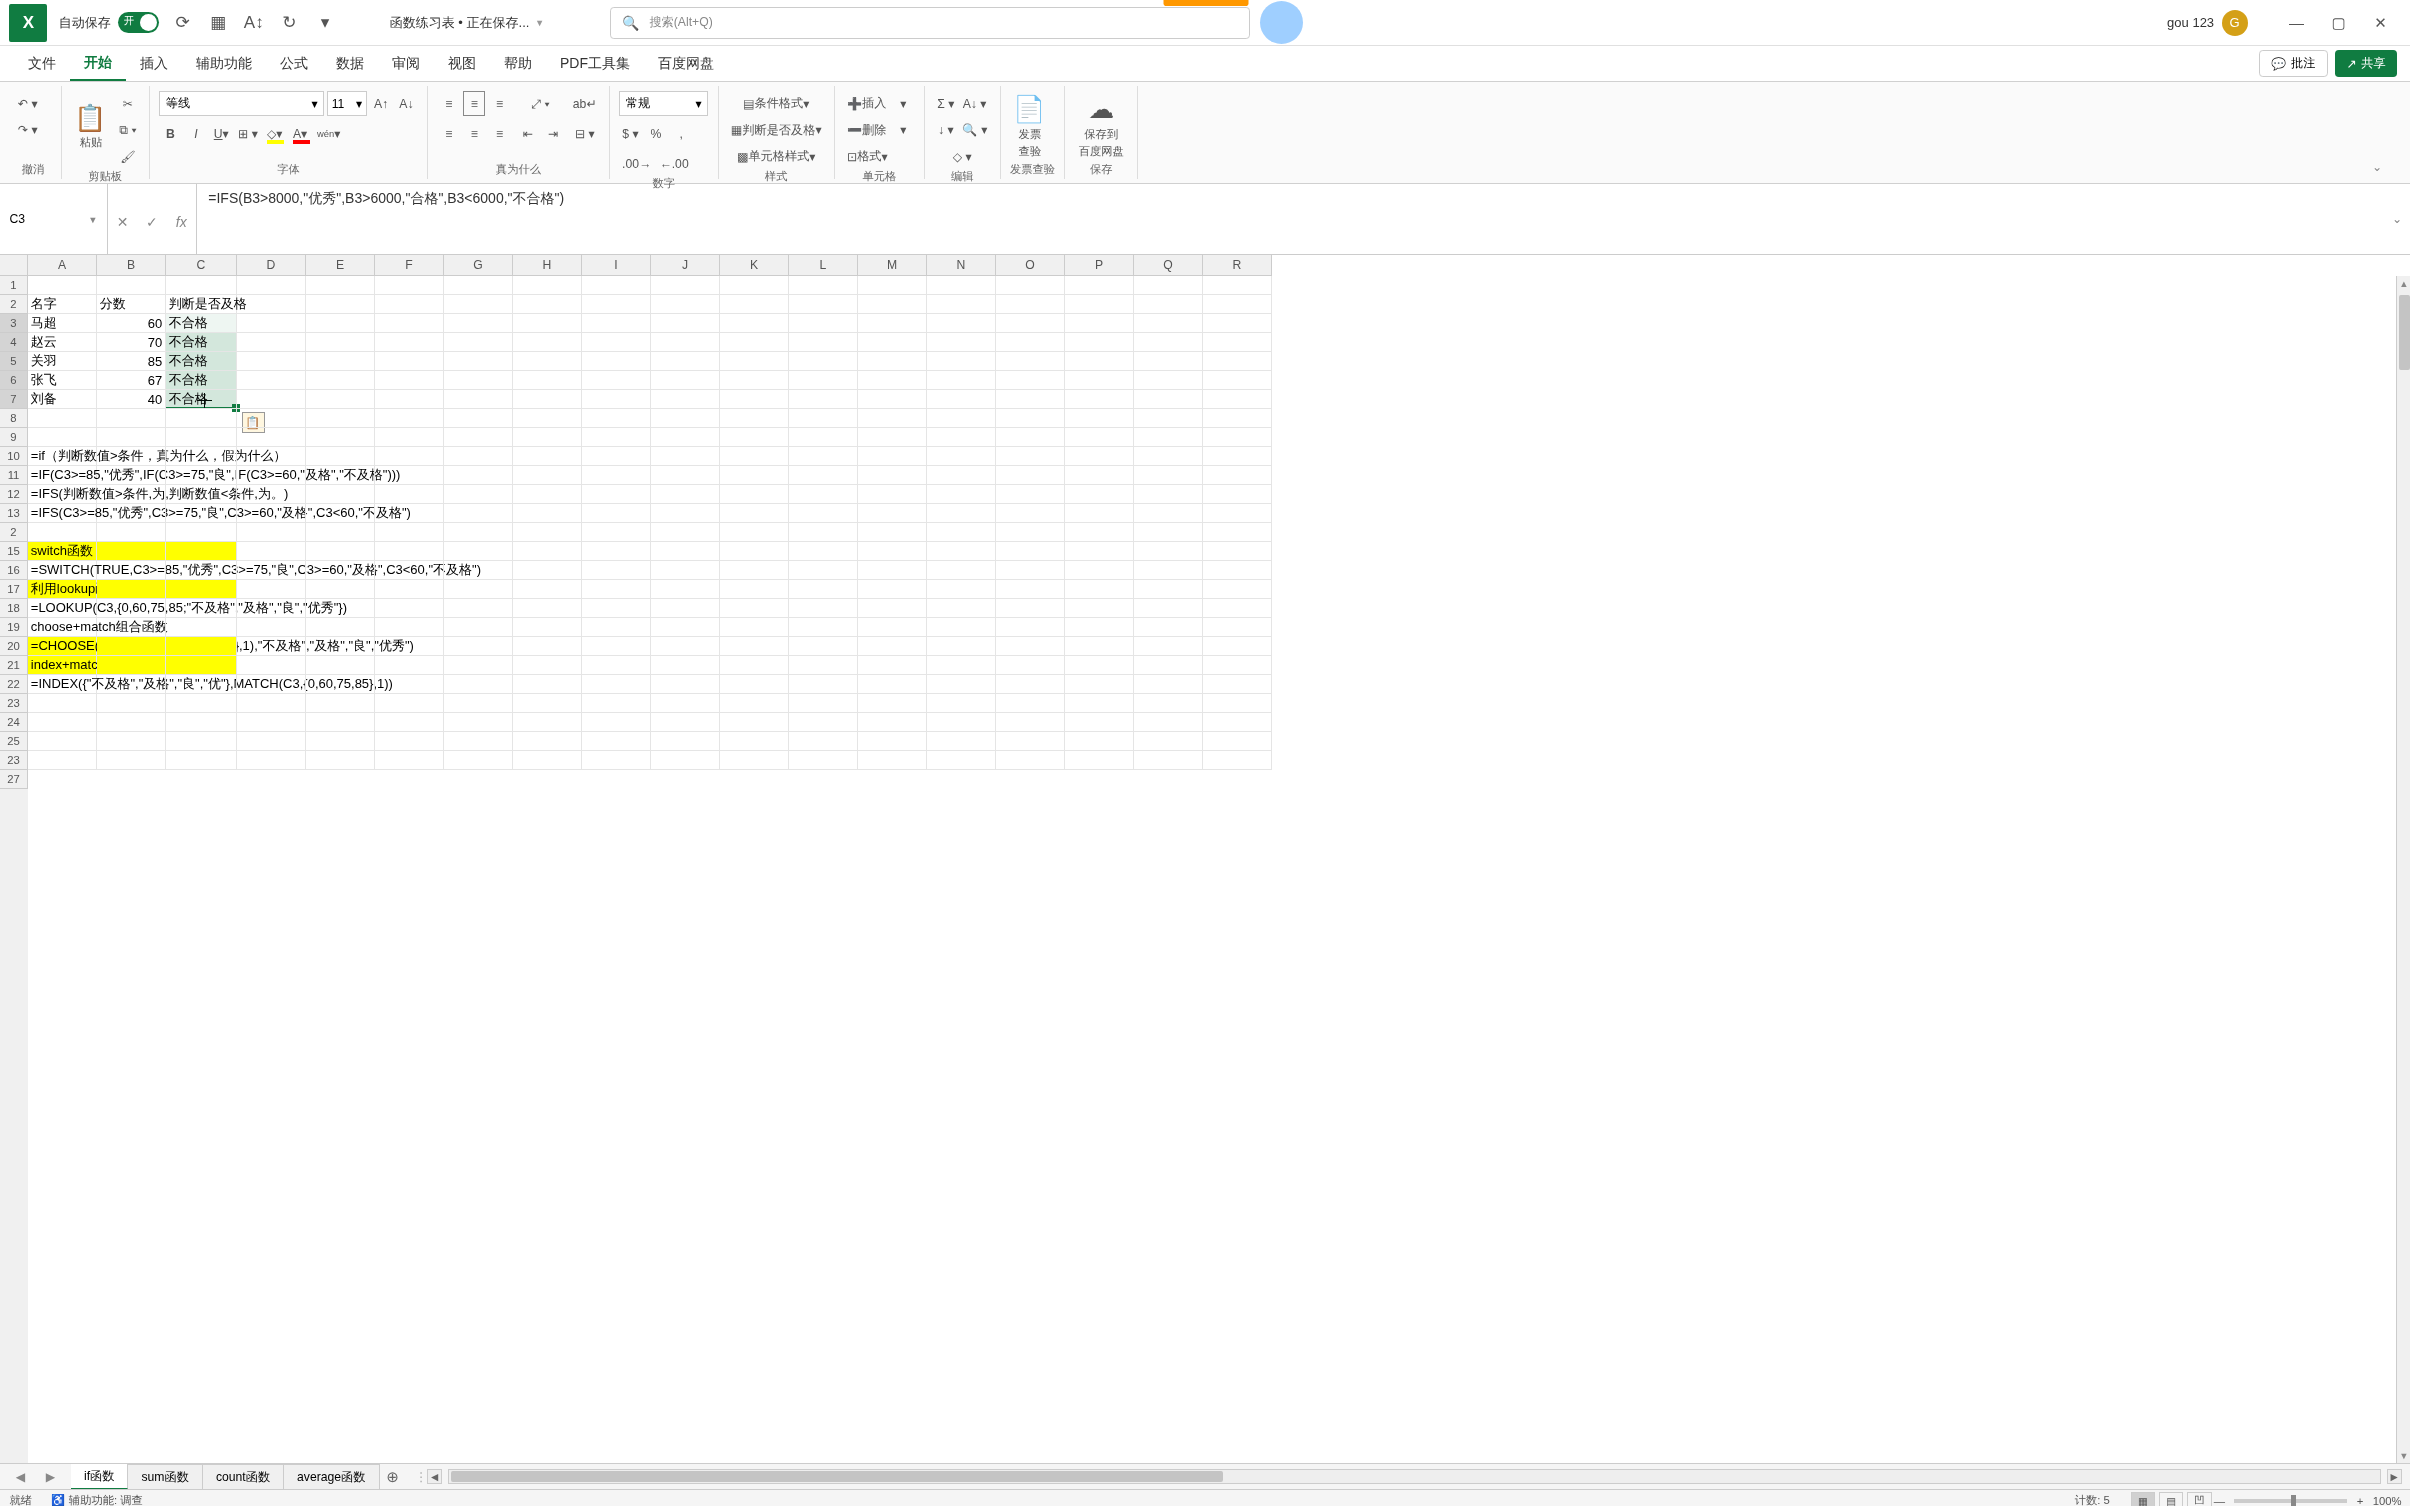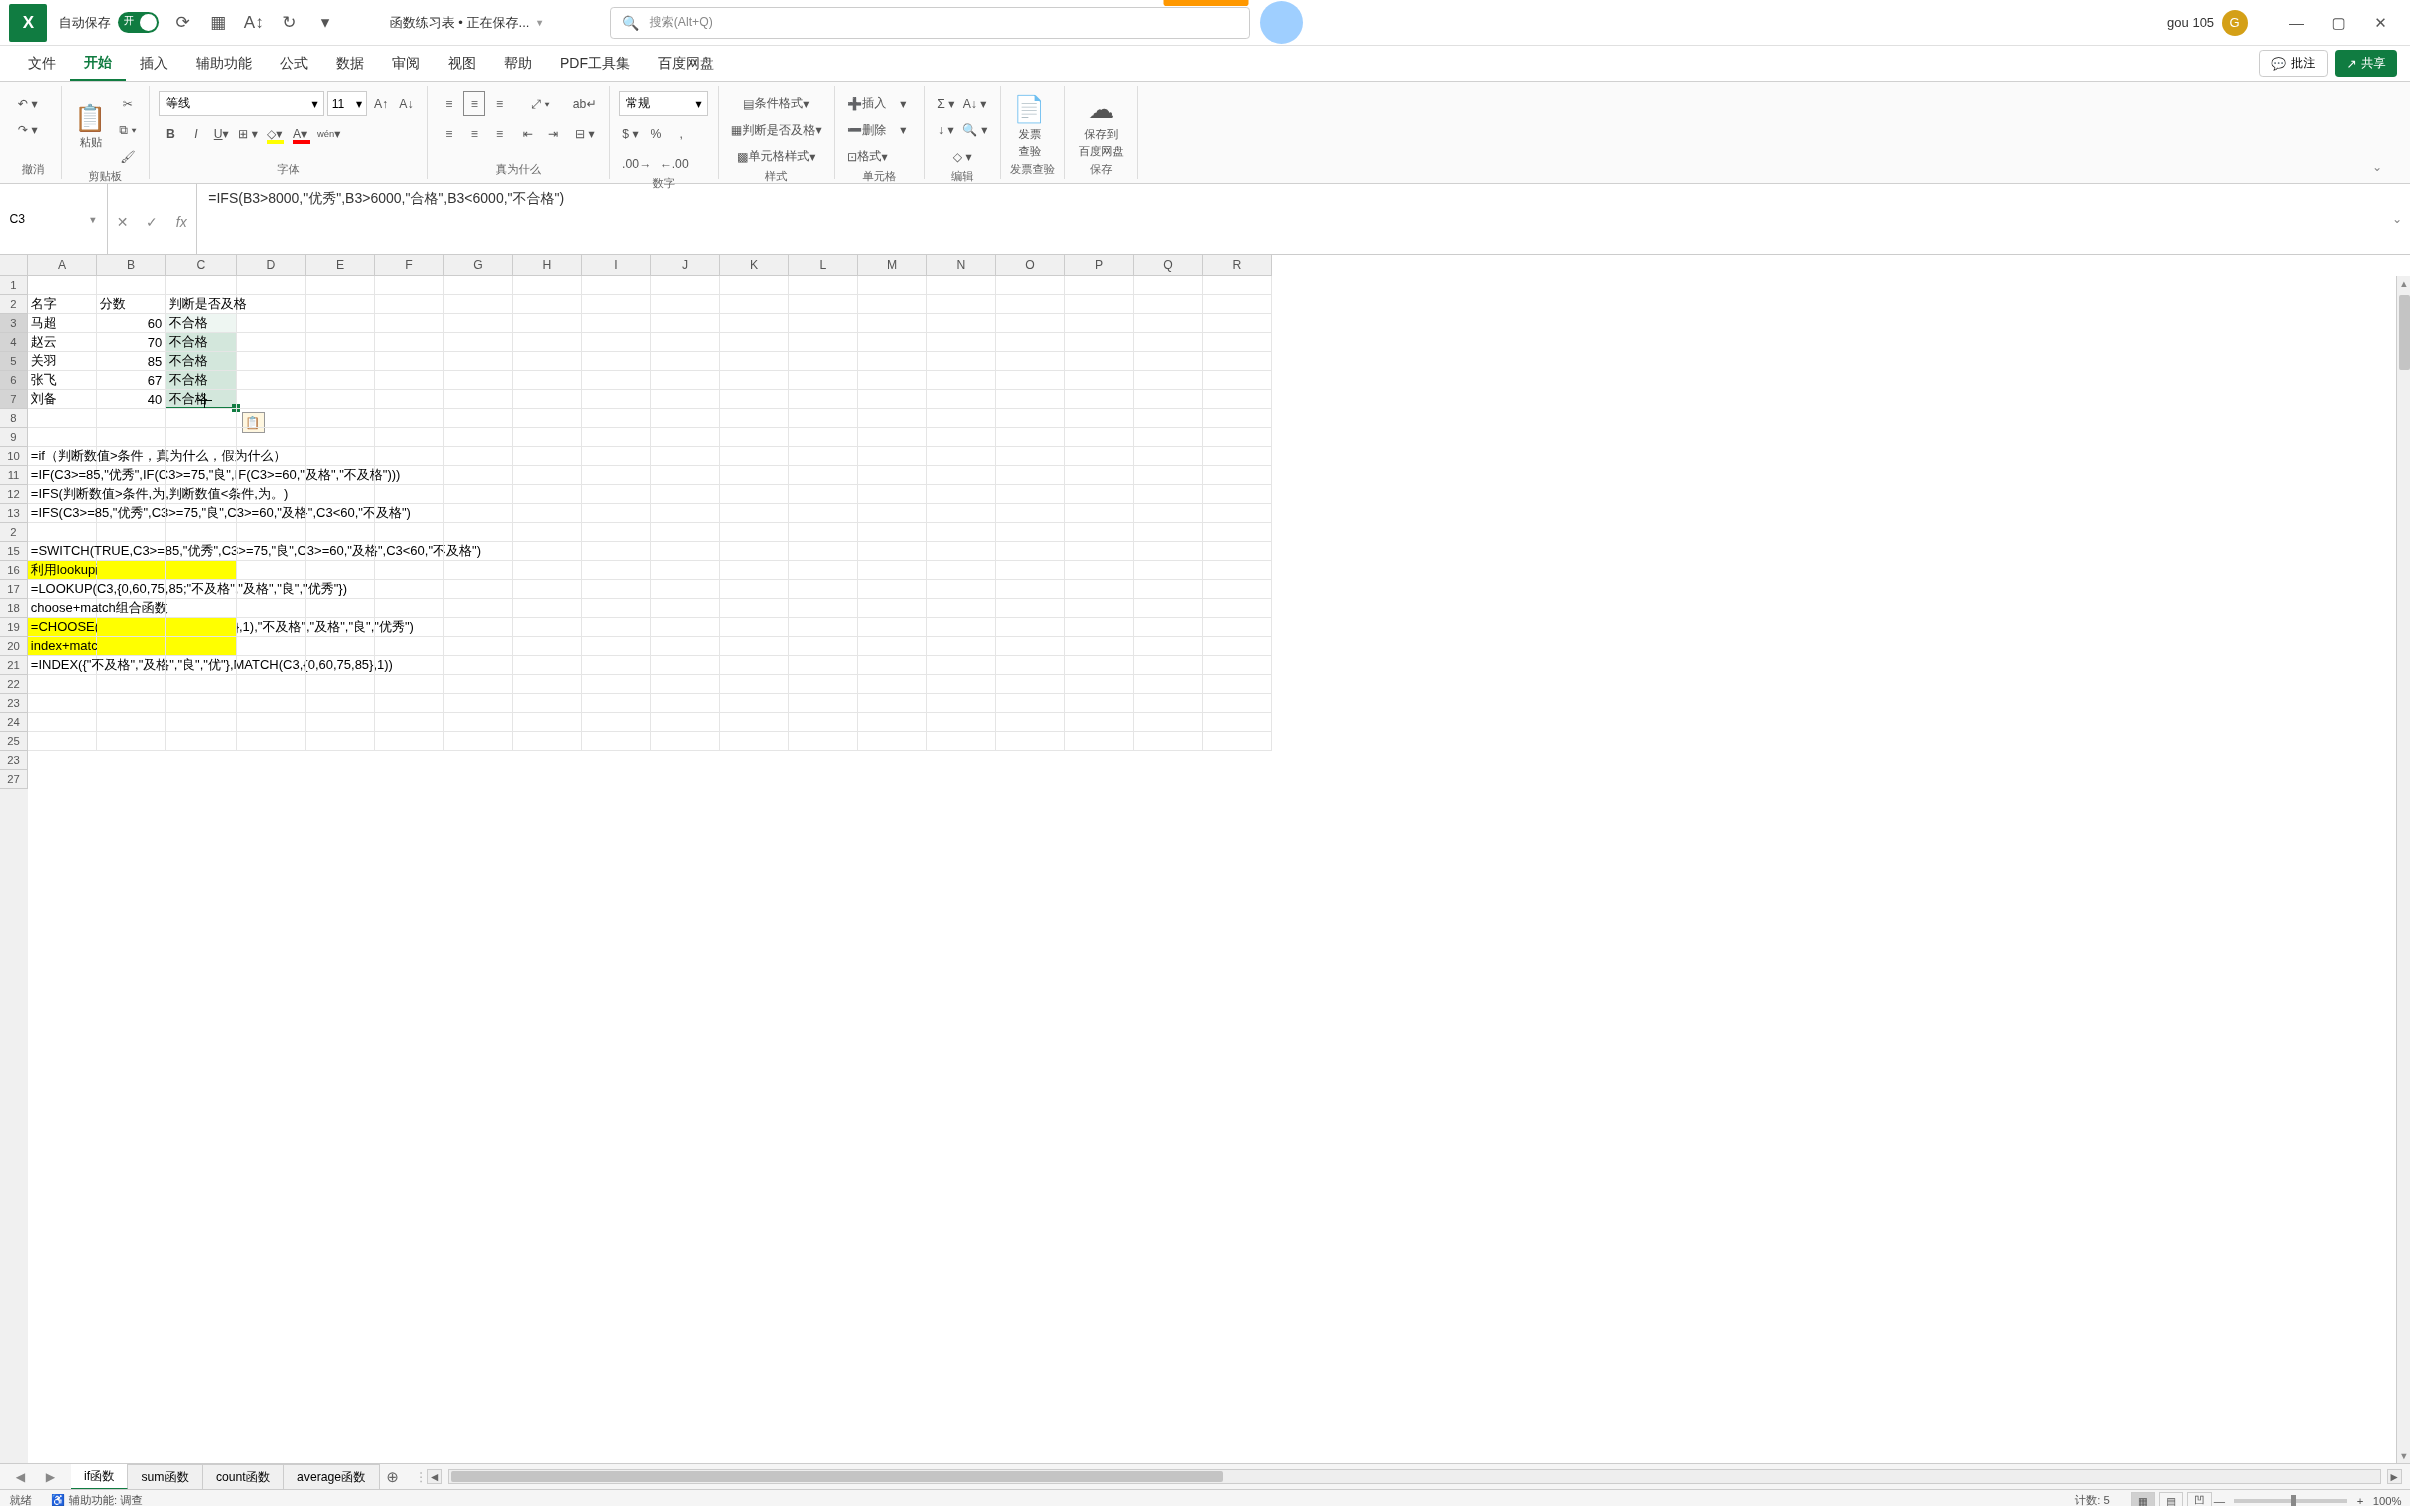--- a/index.html
+++ b/index.html
@@ -127,21 +127,21 @@
   <div class="filename">
     <span>函数练习表 • 正在保存...</span>
     <span class="chev">▼</span>
   </div>
   <div class="searchbox">
     <span class="sicon">🔍</span>
     <span>搜索(Alt+Q)</span>
   </div>
   <div class="circle-badge"></div>
   <div class="spacer"></div>
-  <span class="user">gou 105</span>
+  <span class="user">gou 123</span>
   <div class="avatar">G</div>
   <div class="win-btn">—</div>
   <div class="win-btn">▢</div>
   <div class="win-btn">✕</div>
 </div>
 
 <div class="ribbon-tabs">
   <div class="tab">文件</div>
   <div class="tab active">开始</div>
   <div class="tab">插入</div>
@@ -690,20 +690,40 @@
         <div class="cell" style="width: 69px;"></div>
         <div class="cell" style="width: 69px;"></div>
         <div class="cell" style="width: 69px;"></div>
         <div class="cell" style="width: 69px;"></div>
         <div class="cell" style="width: 69px;"></div>
         <div class="cell" style="width: 69px;"></div>
         <div class="cell" style="width: 69px;"></div>
         <div class="cell" style="width: 69px;"></div>
       </div>
       <div class="cellrow">
+        <div class="cell hl" style="width: 69px;">switch函数</div>
+        <div class="cell hl" style="width: 69px;"></div>
+        <div class="cell hl" style="width: 71px;"></div>
+        <div class="cell" style="width: 69px;"></div>
+        <div class="cell" style="width: 69px;"></div>
+        <div class="cell" style="width: 69px;"></div>
+        <div class="cell" style="width: 69px;"></div>
+        <div class="cell" style="width: 69px;"></div>
+        <div class="cell" style="width: 69px;"></div>
+        <div class="cell" style="width: 69px;"></div>
+        <div class="cell" style="width: 69px;"></div>
+        <div class="cell" style="width: 69px;"></div>
+        <div class="cell" style="width: 69px;"></div>
+        <div class="cell" style="width: 69px;"></div>
+        <div class="cell" style="width: 69px;"></div>
+        <div class="cell" style="width: 69px;"></div>
+        <div class="cell" style="width: 69px;"></div>
+        <div class="cell" style="width: 69px;"></div>
+      </div>
+      <div class="cellrow">
         <div class="cell" style="width: 69px;">=SWITCH(TRUE,C3&gt;=85,"优秀",C3&gt;=75,"良",C3&gt;=60,"及格",C3&lt;60,"不及格")</div>
         <div class="cell" style="width: 69px;"></div>
         <div class="cell" style="width: 71px;"></div>
         <div class="cell" style="width: 69px;"></div>
         <div class="cell" style="width: 69px;"></div>
         <div class="cell" style="width: 69px;"></div>
         <div class="cell" style="width: 69px;"></div>
         <div class="cell" style="width: 69px;"></div>
         <div class="cell" style="width: 69px;"></div>
         <div class="cell" style="width: 69px;"></div>

